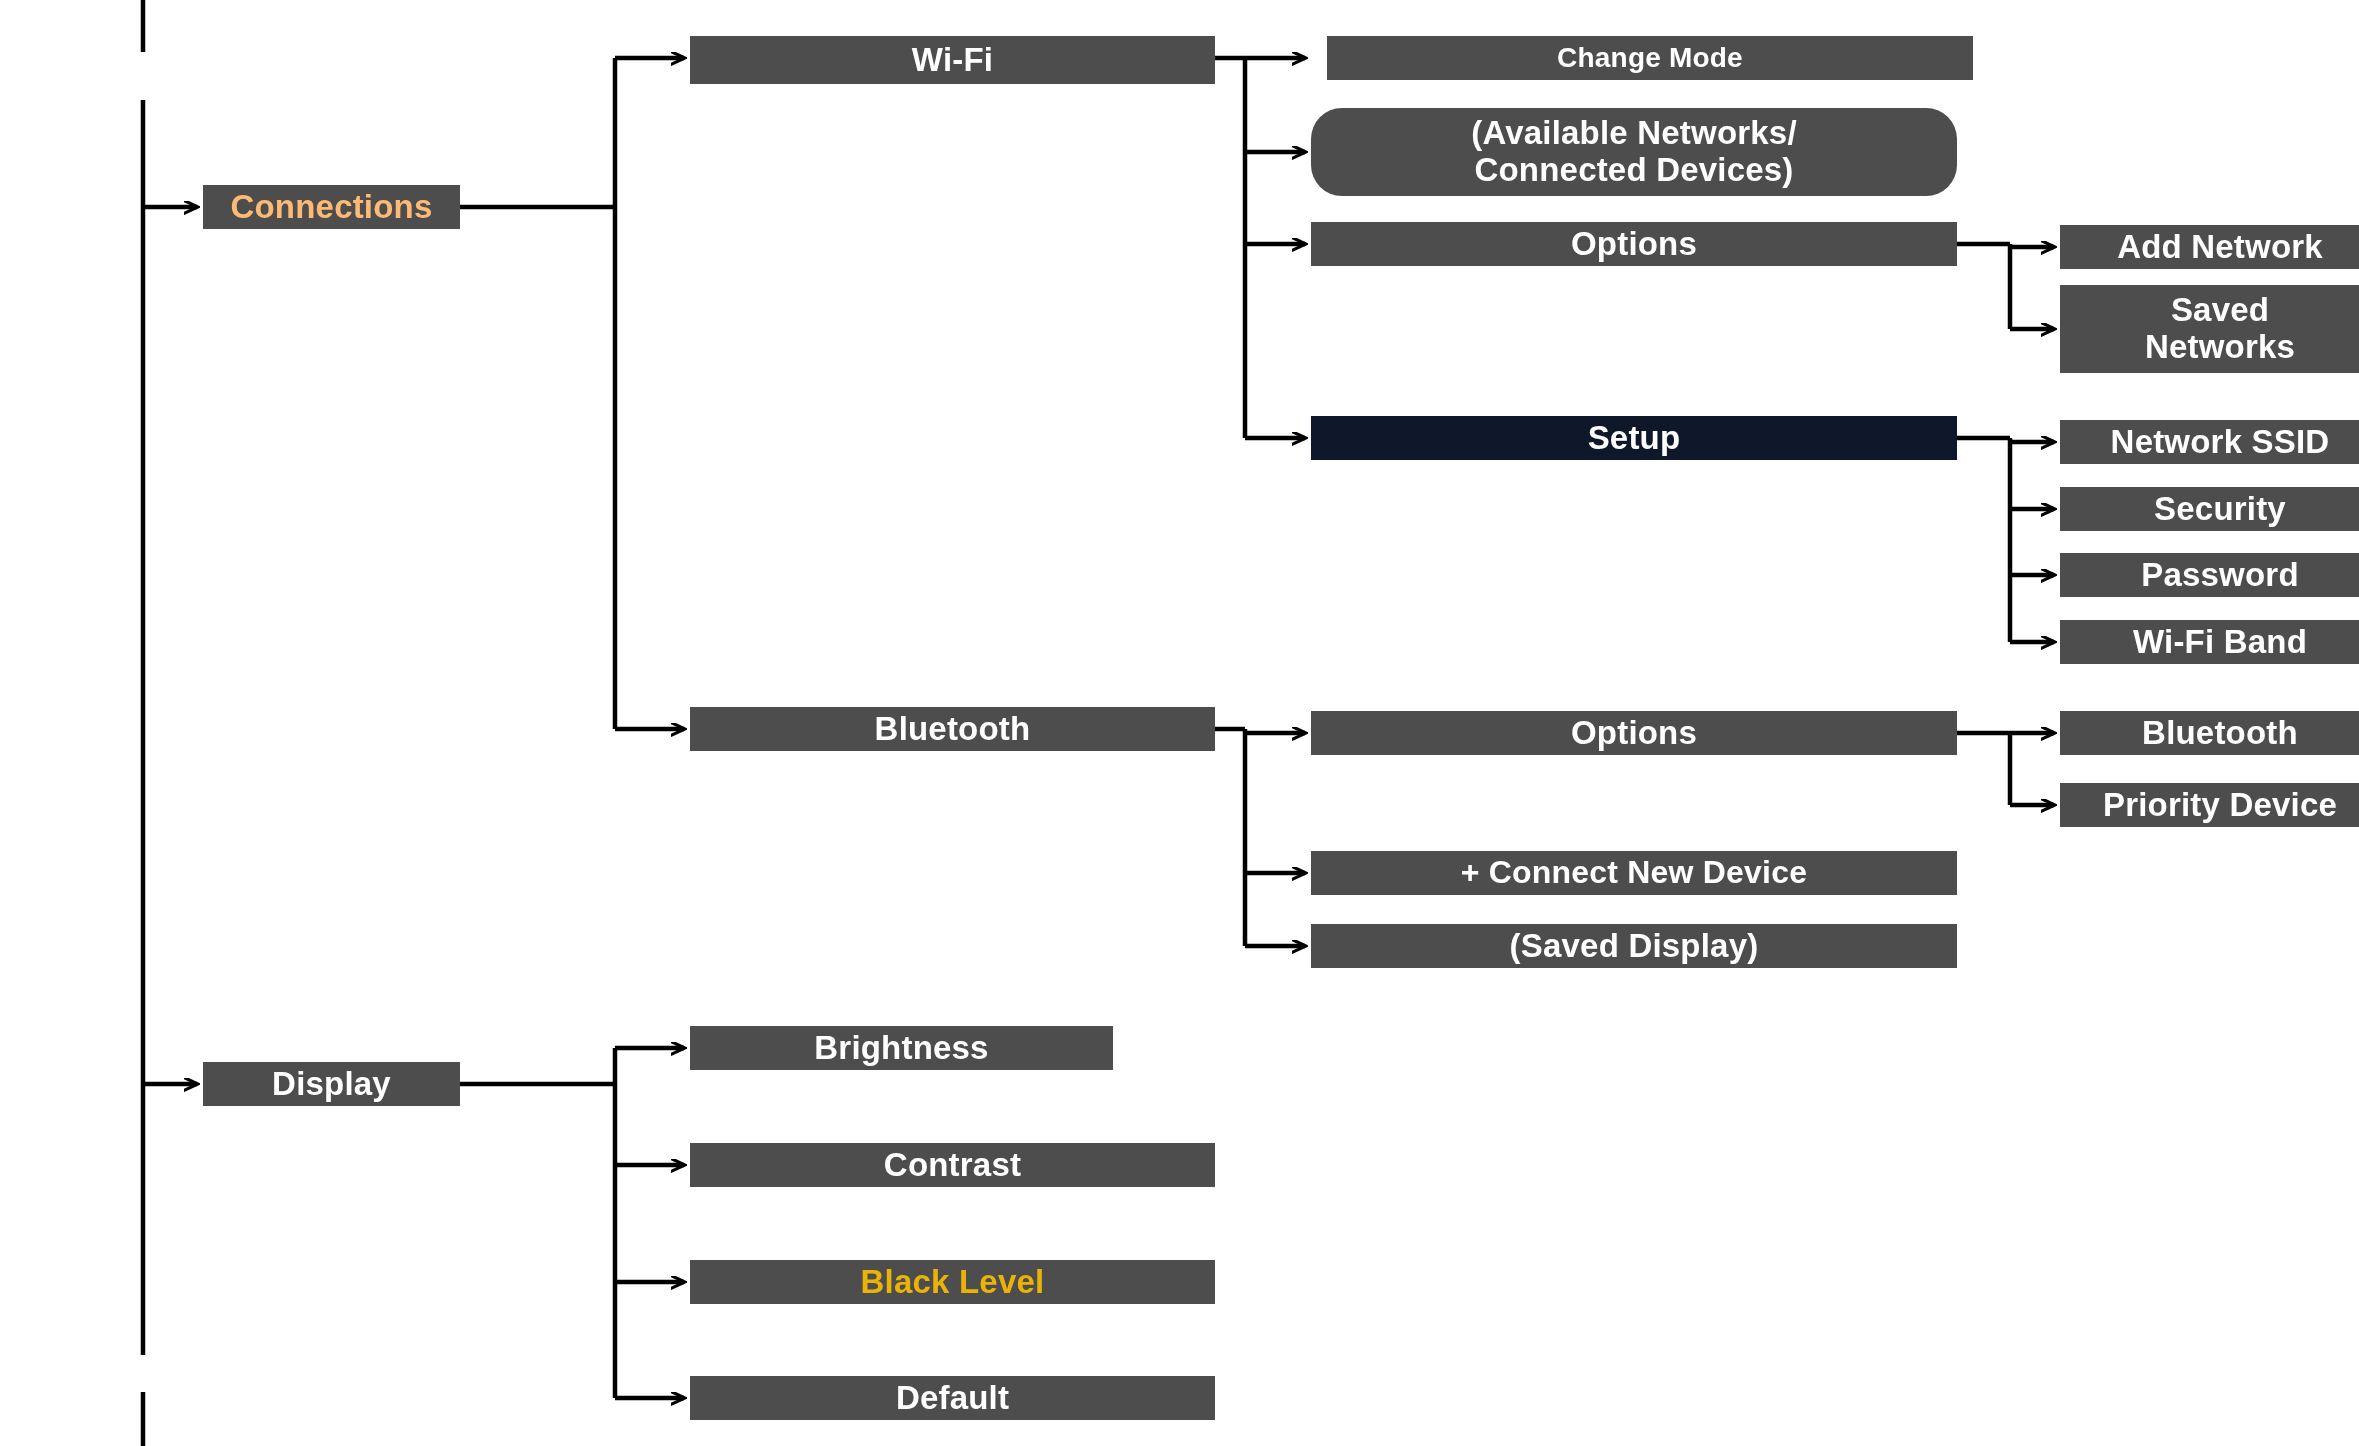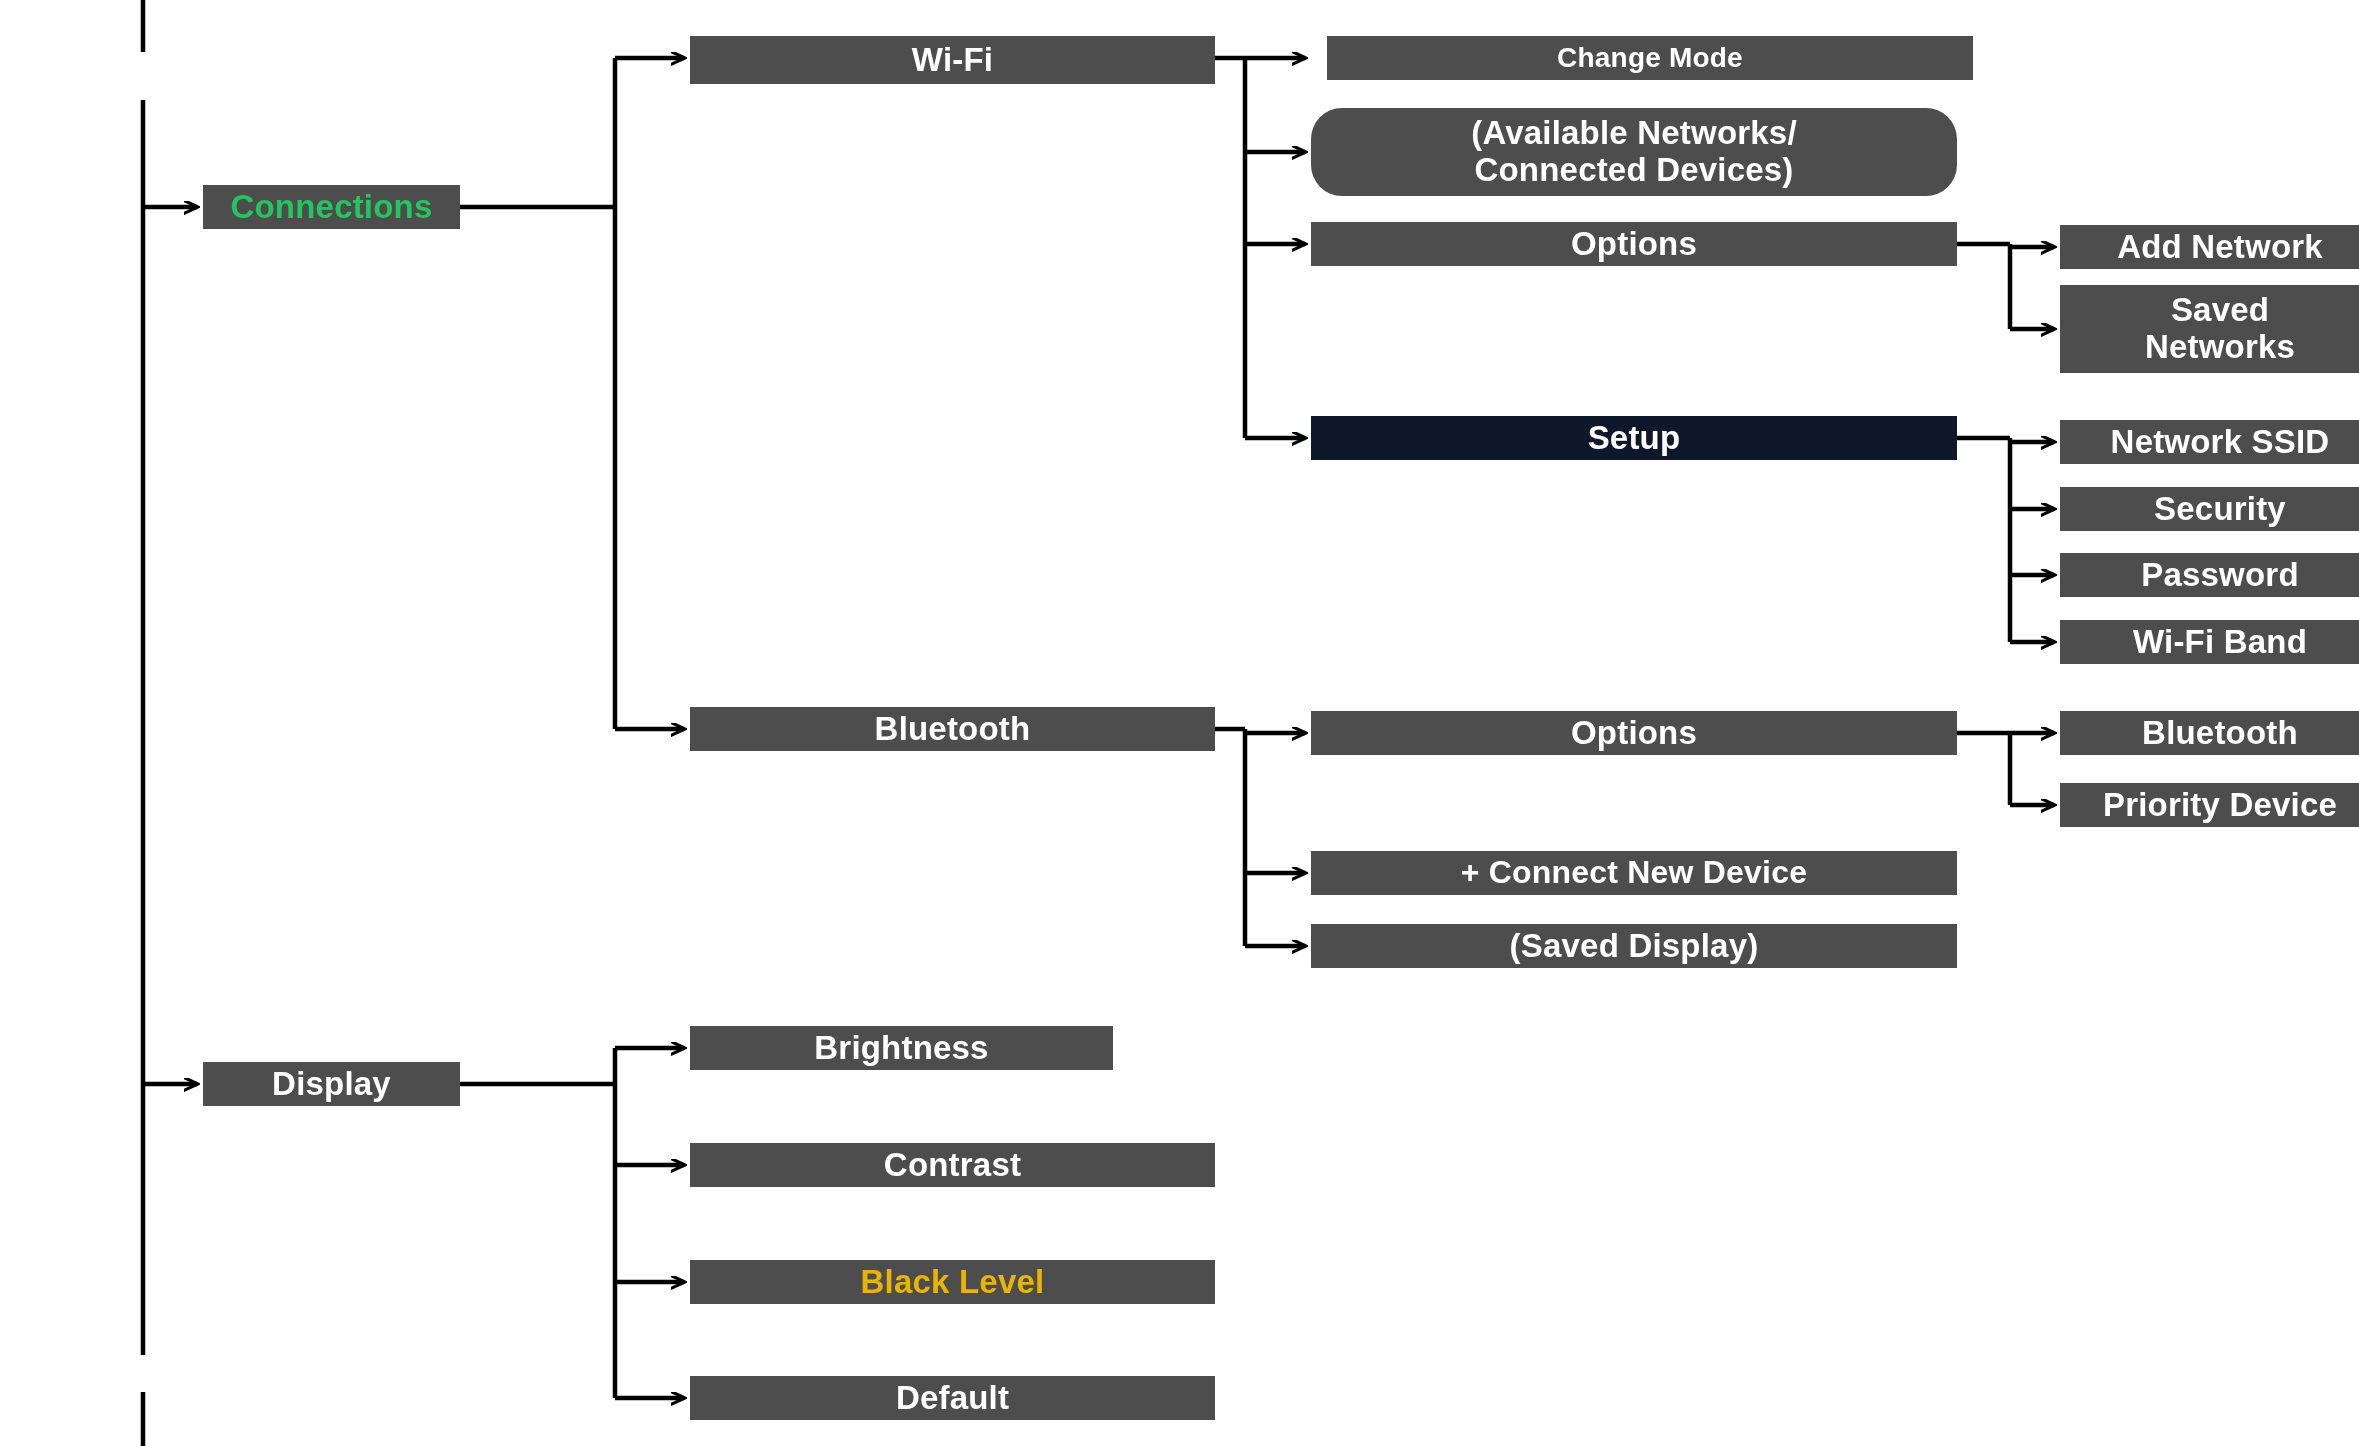--- a/index.html
+++ b/index.html
@@ -88,21 +88,21 @@
         <path d="M 2010 805 L 2054 805" marker-end="url(#arrow)"></path>
         <path d="M 460 1084 L 615 1084"></path>
         <path d="M 615 1048 L 615 1398"></path>
         <path d="M 615 1048 L 684 1048" marker-end="url(#arrow)"></path>
         <path d="M 615 1165 L 684 1165" marker-end="url(#arrow)"></path>
         <path d="M 615 1282 L 684 1282" marker-end="url(#arrow)"></path>
         <path d="M 615 1398 L 684 1398" marker-end="url(#arrow)"></path>
       </g>
   </svg>
   <div id="node-layer">
-      <div class="node" style="left: 203px; top: 185px; width: 257px; height: 44px; font-size: 33px; background: rgb(77, 77, 77); color: #22c55e;">Connections</div>
+      <div class="node" style="left: 203px; top: 185px; width: 257px; height: 44px; font-size: 33px; background: rgb(77, 77, 77); color: #fdba74;">Connections</div>
       <div class="node" style="left: 690px; top: 36px; width: 525px; height: 48px; font-size: 33px; background: rgb(77, 77, 77); color: rgb(255, 255, 255);">Wi-Fi</div>
       <div class="node" style="left: 690px; top: 707px; width: 525px; height: 44px; font-size: 33px; background: rgb(77, 77, 77); color: rgb(255, 255, 255);">Bluetooth</div>
       <div class="node" style="left: 1311px; top: 36px; width: 646px; height: 44px; font-size: 28px; background: rgb(77, 77, 77); color: rgb(255, 255, 255); margin-left: 16px;">Change Mode</div>
       <div class="node" style="left: 1311px; top: 108px; width: 646px; height: 88px; font-size: 33px; background: rgb(77, 77, 77); color: rgb(255, 255, 255); border-radius: 31px;">(Available Networks/
 Connected Devices)</div>
       <div class="node" style="left: 1311px; top: 222px; width: 646px; height: 44px; font-size: 33px; background: rgb(77, 77, 77); color: rgb(255, 255, 255);">Options</div>
       <div class="node" style="left: 1311px; top: 416px; width: 646px; height: 44px; font-size: 33px; background: #0f172a; color: rgb(255, 255, 255);">Setup</div>
       <div class="node" style="left: 2060px; top: 225px; width: 320px; height: 44px; font-size: 33px; background: rgb(77, 77, 77); color: rgb(255, 255, 255);">Add Network</div>
       <div class="node" style="left: 2060px; top: 285px; width: 320px; height: 88px; font-size: 33px; background: rgb(77, 77, 77); color: rgb(255, 255, 255);">Saved
 Networks</div>

